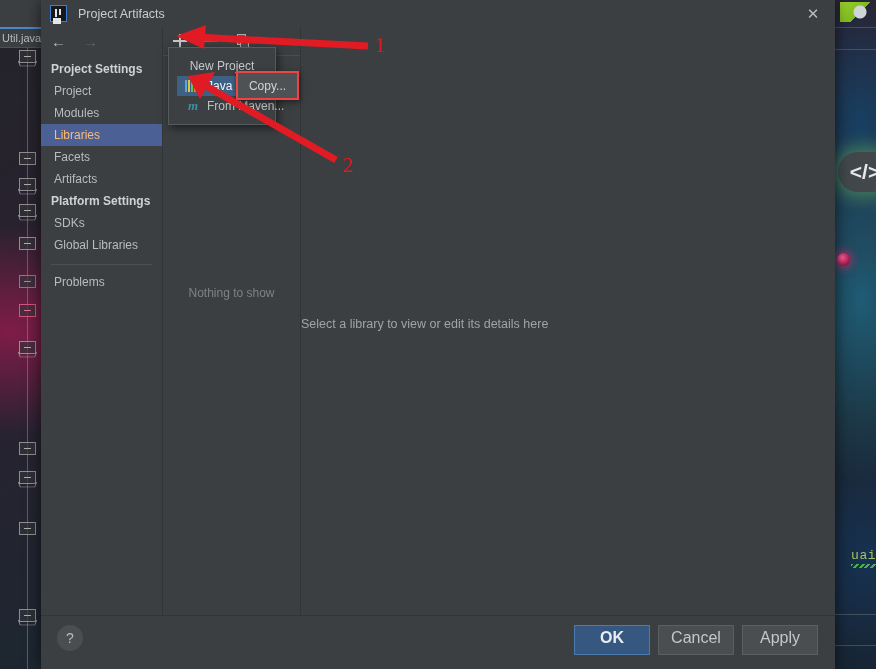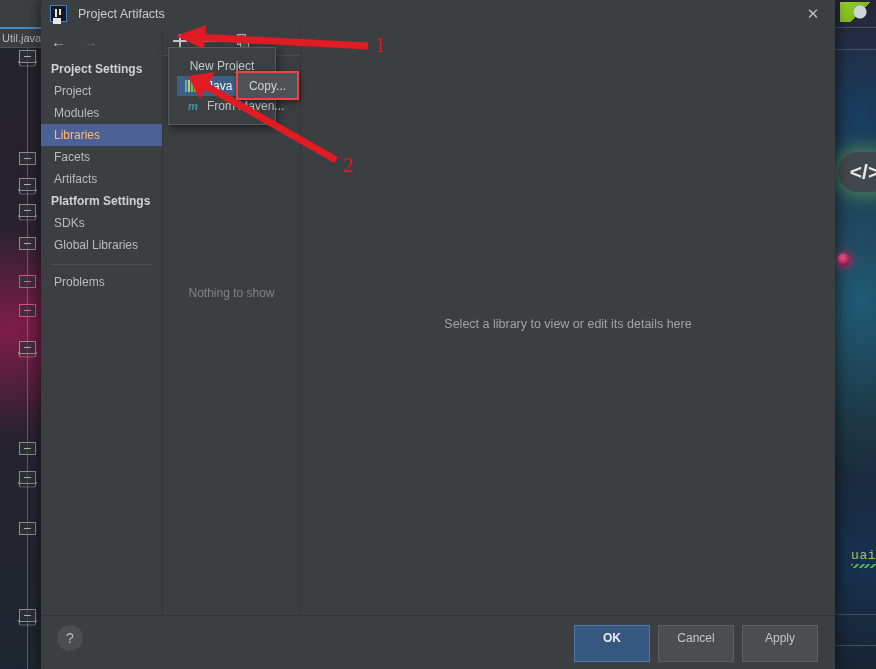--- a/index.html
+++ b/index.html
@@ -344,21 +344,20 @@
   
   .detail-col {
     flex: 1;
     background: #3c3f41;
     position: relative;
   }
   .detail-msg {
     position: absolute;
     left: 0; right: 0;
     top: 290px;
-    text-align: center;
     color: #a0a4a6;
     font-size: 12.5px;
   }
 
   
   .popup-menu {
     position: absolute;
     left: 5px;
     top: 20px;
     width: 108px;
@@ -472,24 +471,24 @@
     cursor: pointer;
   }
   .footer-buttons {
     position: absolute;
     right: 17px; top: 9px;
     display: flex;
     gap: 8px;
   }
   .btn {
     min-width: 76px;
-    height: 37px;
+    height: 30px;
     line-height: 24px;
     text-align: center;
-    font-size: 12px;
+    font-size: 16px;
     color: #c4c7c9;
     background: #4a4e50;
     border: 1px solid #5b5f61;
     box-sizing: border-box;
     cursor: pointer;
     padding: 0 10px;
   }
   .btn.primary {
     background: #365880;
     border-color: #4a7aae;

